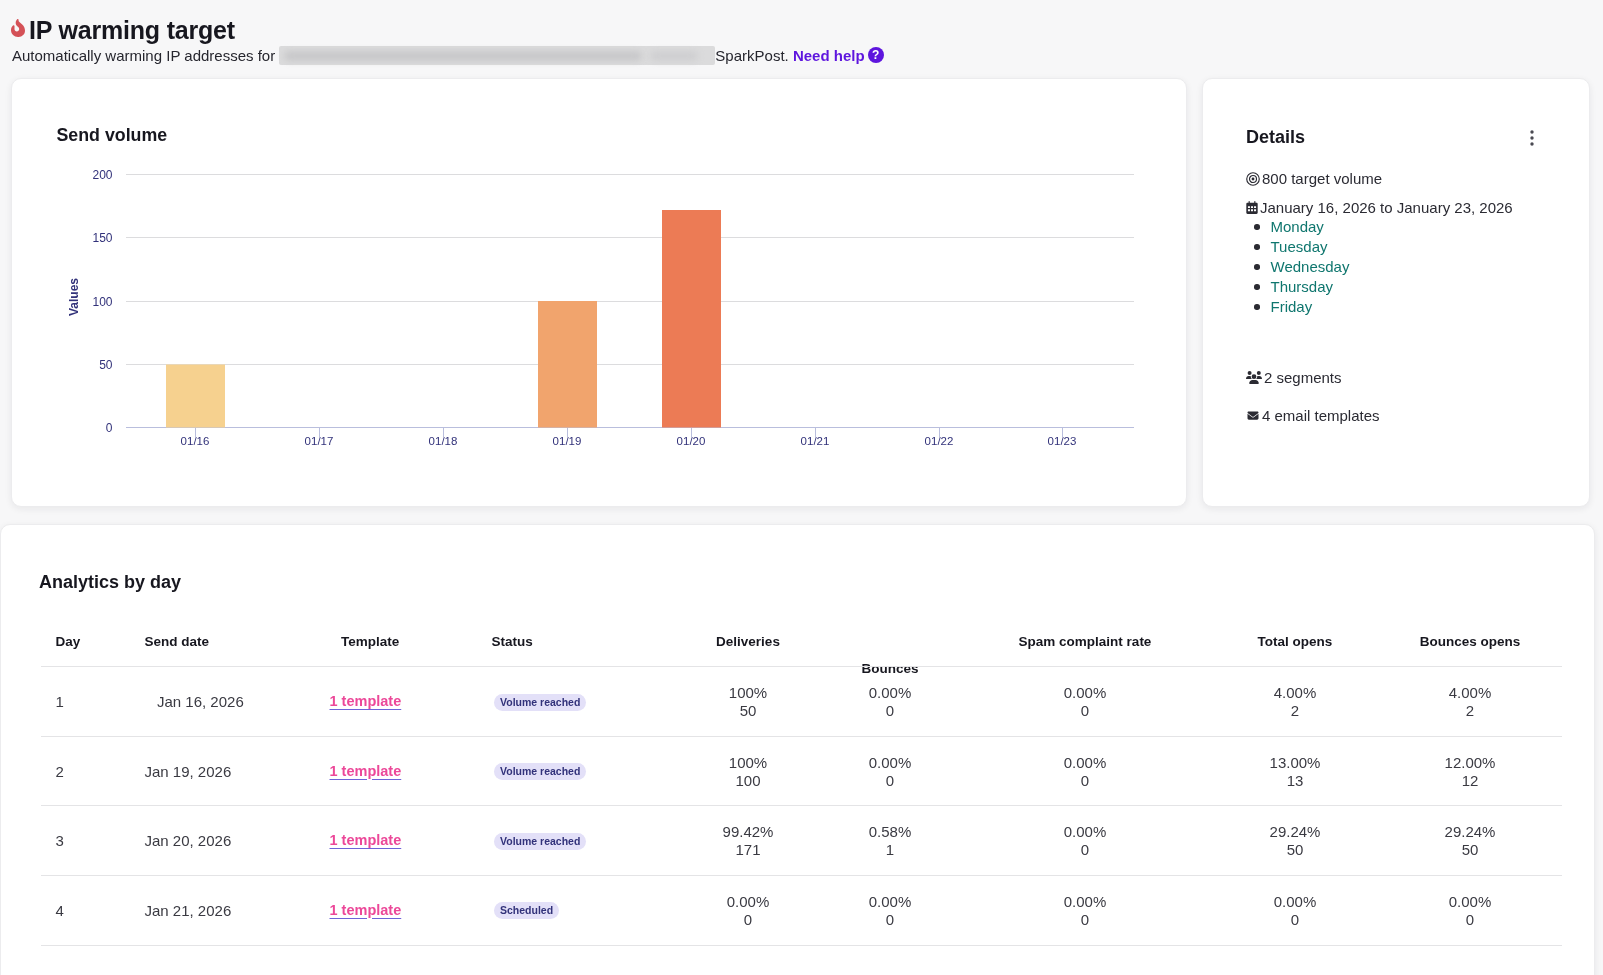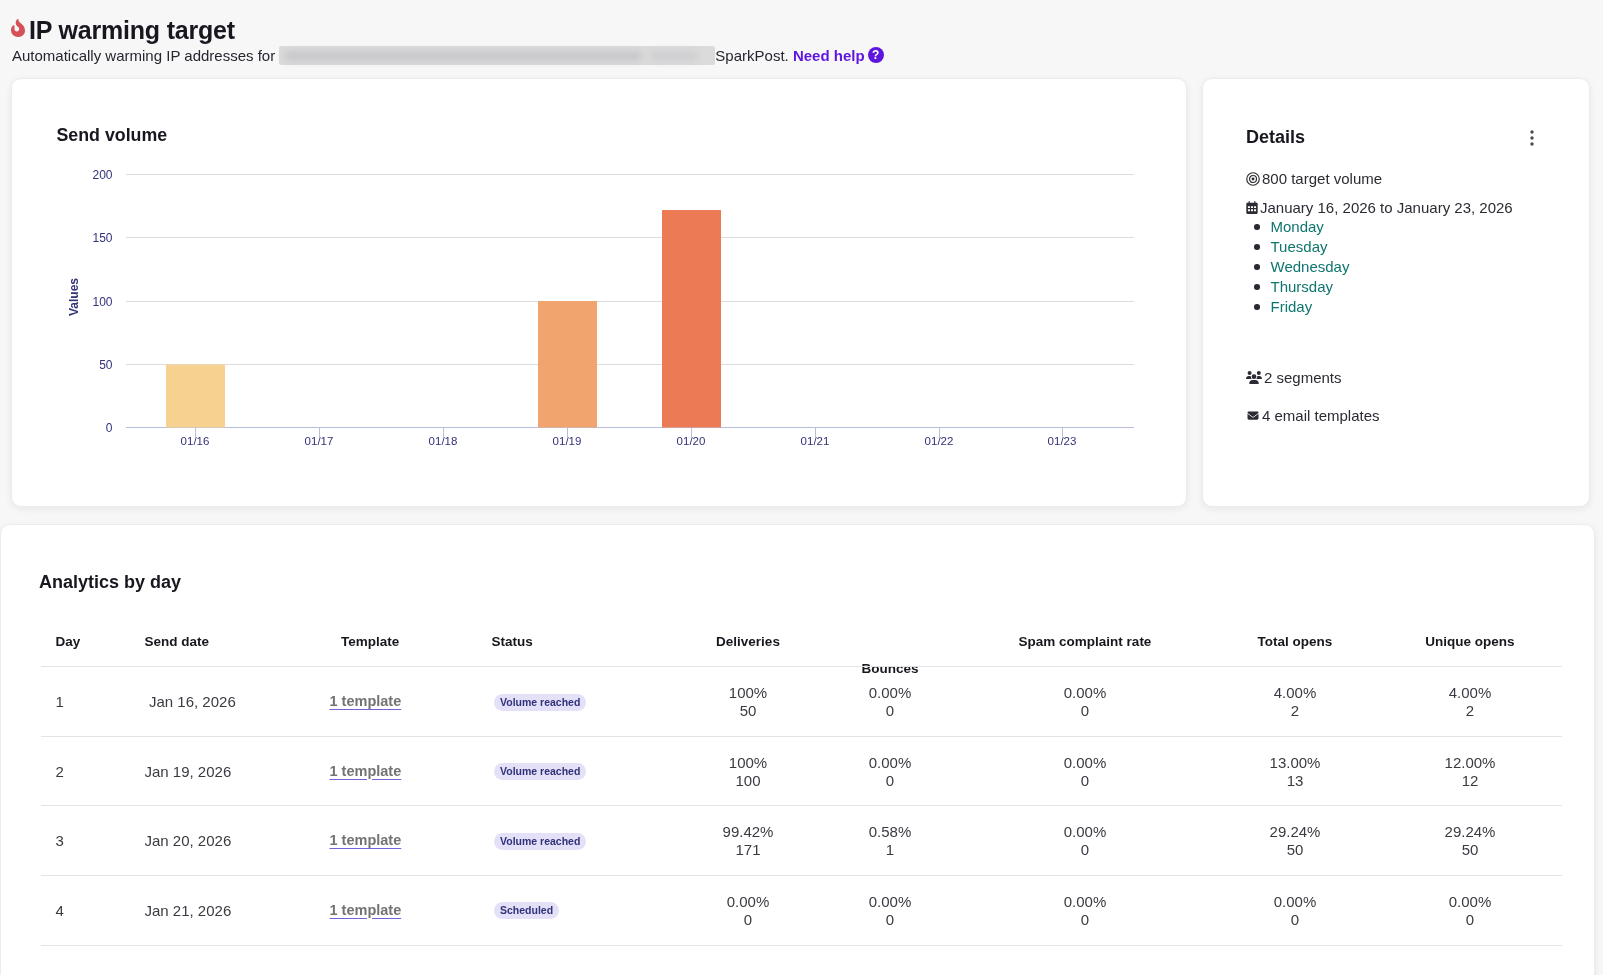--- a/index.html
+++ b/index.html
@@ -1,20 +1,20 @@
 <!DOCTYPE html>
 <html><head>
 <meta charset="utf-8">
 <style>
   * { margin:0; padding:0; box-sizing:border-box; }
   html,body { width:1603px; height:975px; overflow:hidden; }
   body { background:#f7f7f8; font-family:"Liberation Sans", sans-serif; position:relative; }
   .card { position:absolute; background:#fff; border-radius:10px; border:1px solid #ececee; box-shadow:0 2px 7px rgba(25,25,45,0.07); }
   .abs { position:absolute; }
-  .tpl { font-weight:bold; font-size:14.5px; color:#737373; text-decoration:underline; text-decoration-color:#6e63d8; text-underline-offset:3px; }
+  .tpl { font-weight:bold; font-size:14.5px; color:#ec4899; text-decoration:underline; text-decoration-color:#6e63d8; text-underline-offset:3px; }
   .pill { background:#e3e0f8; color:#32327a; font-size:10.5px; font-weight:bold; border-radius:9px; padding:0 6px; line-height:17px; height:17px; }
   .two { width:200px; text-align:center; line-height:18px; display:inline-block; }
   .dit { left:43px; font-size:15px; color:#2b2b33; line-height:19px; width:305px; }
   .dico { margin-right:2px; }
   .dli { left:51px; font-size:15px; color:#0f766e; line-height:19px; }
   .dli b { display:inline-block; width:5.5px; height:5.5px; border-radius:50%; background:#2b2b33; margin-right:11px; vertical-align:2.5px; }
 </style>
 </head>
 <body>
 
@@ -115,32 +115,32 @@
 
   <div style="position:absolute; top:108.5px; left:0; width:100%; font-size:13.5px; font-weight:bold; color:#17171f;">
     <span class="abs" style="left:54.5px;">Day</span>
     <span class="abs" style="left:143.5px;">Send date</span>
     <span class="abs" style="left:340px;">Template</span>
     <span class="abs" style="left:490.5px;">Status</span>
     <span class="abs" style="left:647px; width:200px; text-align:center;">Deliveries</span>
     <span class="abs" style="left:789px; width:200px; text-align:center;margin-top:27px;">Bounces</span>
     <span class="abs" style="left:984px; width:200px; text-align:center;">Spam complaint rate</span>
     <span class="abs" style="left:1194px; width:200px; text-align:center;">Total opens</span>
-    <span class="abs" style="left:1369px; width:200px; text-align:center;">Unique opens</span>
+    <span class="abs" style="left:1369px; width:200px; text-align:center;">Bounces opens</span>
   </div>
 
   <div class="abs" style="left:40px; top:141px; width:1521px; height:1px; background:#e4e4e6;"></div>
   <div class="abs" style="left:40px; top:211px; width:1521px; height:1px; background:#e4e4e6;"></div>
   <div class="abs" style="left:40px; top:280px; width:1521px; height:1px; background:#e4e4e6;"></div>
   <div class="abs" style="left:40px; top:350px; width:1521px; height:1px; background:#e4e4e6;"></div>
   <div class="abs" style="left:40px; top:420px; width:1521px; height:1px; background:#e4e4e6;"></div>
 
   <div class="abs" style="left:0; top:177.0px; width:100%; height:0; font-size:15px; color:#3a3a42;">
     <span class="abs" style="left:54.5px; top:-9px;">1</span>
-    <span class="abs" style="left:148px; top:-9px;">Jan 16, 2026</span>
+    <span class="abs" style="left:156px; top:-9px;">Jan 16, 2026</span>
     <a class="abs tpl" style="left:328.5px; top:-9px;">1 template</a>
     <span class="abs pill" style="left:493px; top:-8.5px;">Volume reached</span>
     <span class="abs two" style="left:647px; top:-18px;">100%<br>50</span>
     <span class="abs two" style="left:789px; top:-18px;">0.00%<br>0</span>
     <span class="abs two" style="left:984px; top:-18px;">0.00%<br>0</span>
     <span class="abs two" style="left:1194px; top:-18px;">4.00%<br>2</span>
     <span class="abs two" style="left:1369px; top:-18px;">4.00%<br>2</span>
   </div>
   <div class="abs" style="left:0; top:246.5px; width:100%; height:0; font-size:15px; color:#3a3a42;">
     <span class="abs" style="left:54.5px; top:-9px;">2</span>

